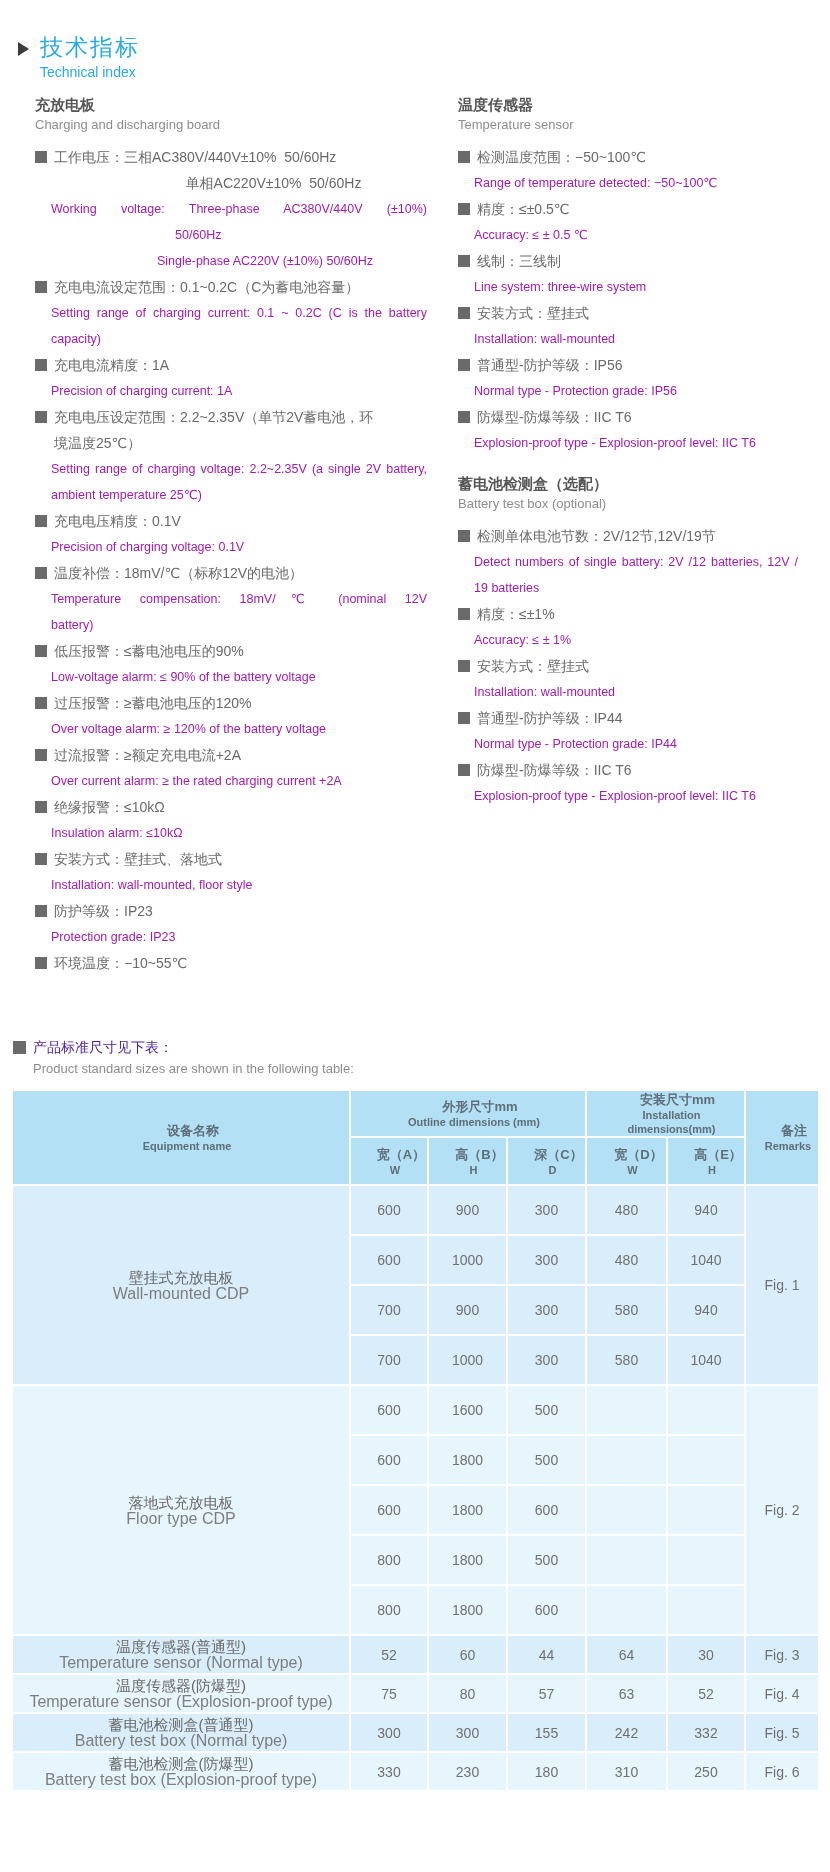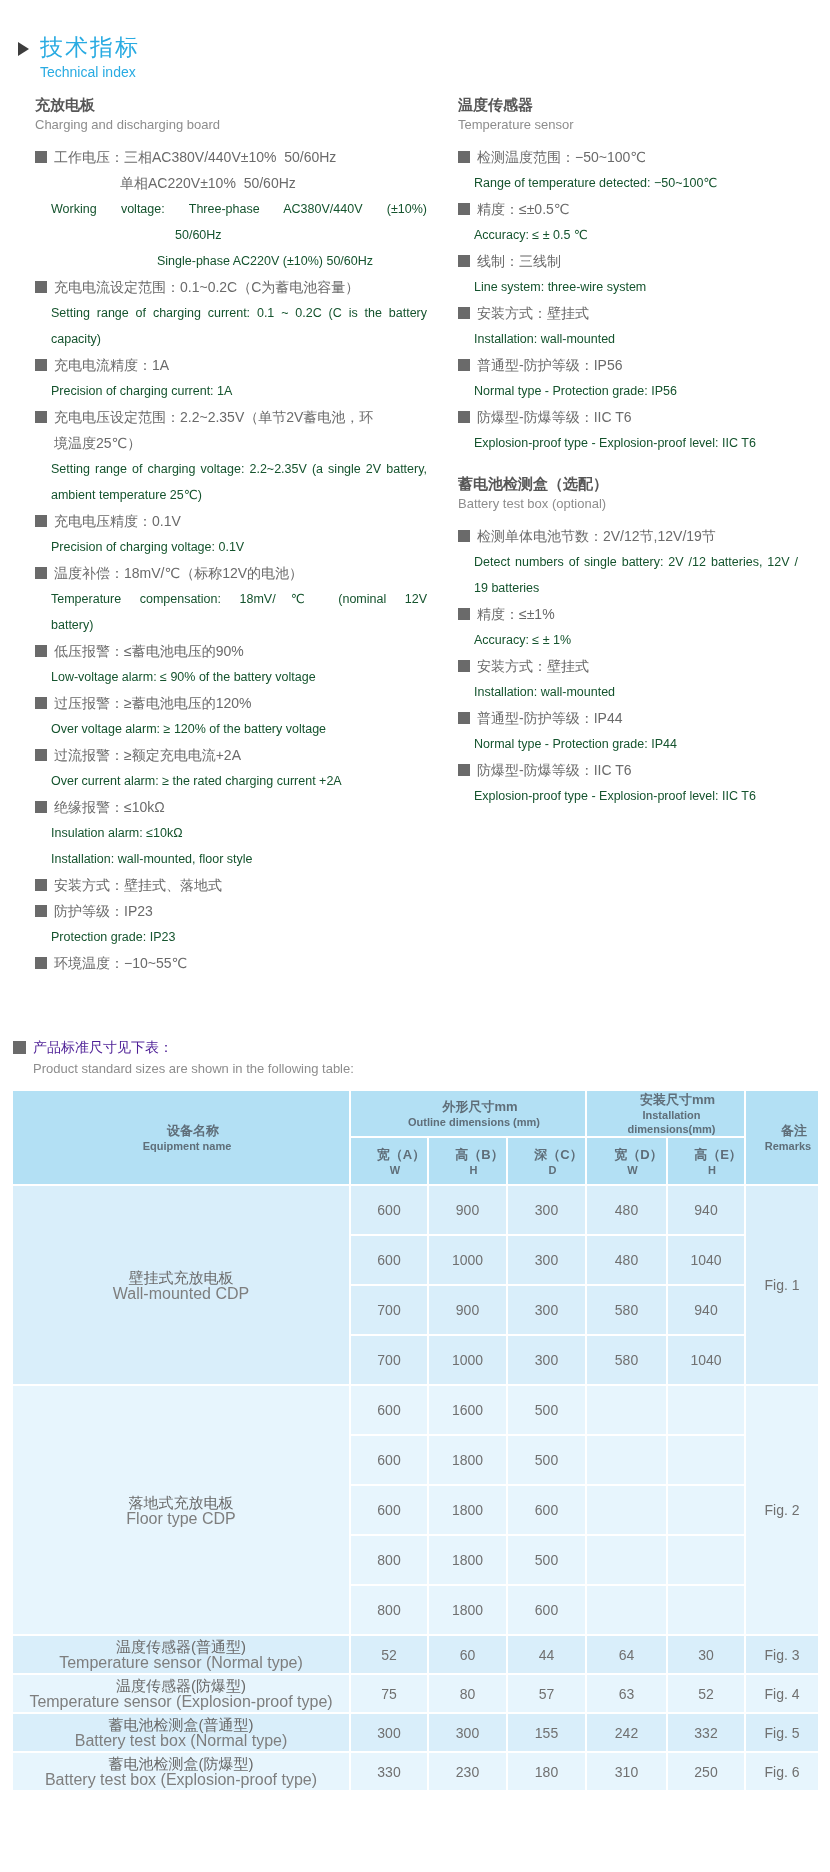--- a/index.html
+++ b/index.html
@@ -15,26 +15,26 @@
     border-left:11px solid #3d3d3d; border-top:7px solid transparent; border-bottom:7px solid transparent; }
   .titles { margin-left:22px; }
   .title-zh { color:#29abe2; font-size:23px; letter-spacing:2px; line-height:26px; }
   .title-en { color:#29abe2; font-size:14px; margin-top:4px; }
 
   
   .col { position:absolute; top:95px; }
   .col-left  { left:35px;  width:392px; }
   .col-right { left:458px; width:340px; }
 
-  .line { font-size:12.5px; line-height:26px; color:#14532d; }
+  .line { font-size:12.5px; line-height:26px; color:#a21caf; }
   .line .bullet { display:none; }
   .zh, .zhc, .zhc2 { color:#6a6a6a; font-size:14px; }
   .zh .bullet { display:inline-block; width:12px; height:12px; background:#6a6a6a;
     margin-right:7px; vertical-align:-1px; }
-  .zhc  { margin-left:85px; }
+  .zhc  { margin-left:85px;text-align:center; }
   .zhc2 { margin-left:19px; }
   .en { margin-left:16px; text-align:justify; }
   .jl { margin-left:16px; text-align:justify; text-align-last:justify; }
   .ind1 { margin-left:140px; text-align:left; text-align-last:left; }
   .ind2 { margin-left:122px; text-align:left; text-align-last:left; }
   .hzh { color:#565656; font-size:15px; font-weight:bold; line-height:20px; }
   .hen { color:#8d8d8d; font-size:13px; line-height:20px; margin-bottom:9px; }
   .mt  { margin-top:18px; }
 
   
@@ -124,23 +124,23 @@
       <div class="line en"><span class="txt">Over voltage alarm: ≥ 120% of the battery voltage</span></div>
 
       <div class="line zh"><span class="bullet"></span><span class="txt">过流报警：≥额定充电电流+2A</span></div>
 
       <div class="line en"><span class="txt">Over current alarm: ≥ the rated charging current +2A</span></div>
 
       <div class="line zh"><span class="bullet"></span><span class="txt">绝缘报警：≤10kΩ</span></div>
 
       <div class="line en"><span class="txt">Insulation alarm: ≤10kΩ</span></div>
 
+      <div class="line zh"><span class="bullet"></span><span class="txt">安装方式：壁挂式、落地式</span></div>
+
       <div class="line en"><span class="txt">Installation: wall-mounted, floor style</span></div>
-
-      <div class="line zh"><span class="bullet"></span><span class="txt">安装方式：壁挂式、落地式</span></div>
 
       <div class="line zh"><span class="bullet"></span><span class="txt">防护等级：IP23</span></div>
 
       <div class="line en"><span class="txt">Protection grade: IP23</span></div>
 
       <div class="line zh"><span class="bullet"></span><span class="txt">环境温度：−10~55℃</span></div>
     </div>
 
   <div class="col col-right">
 

